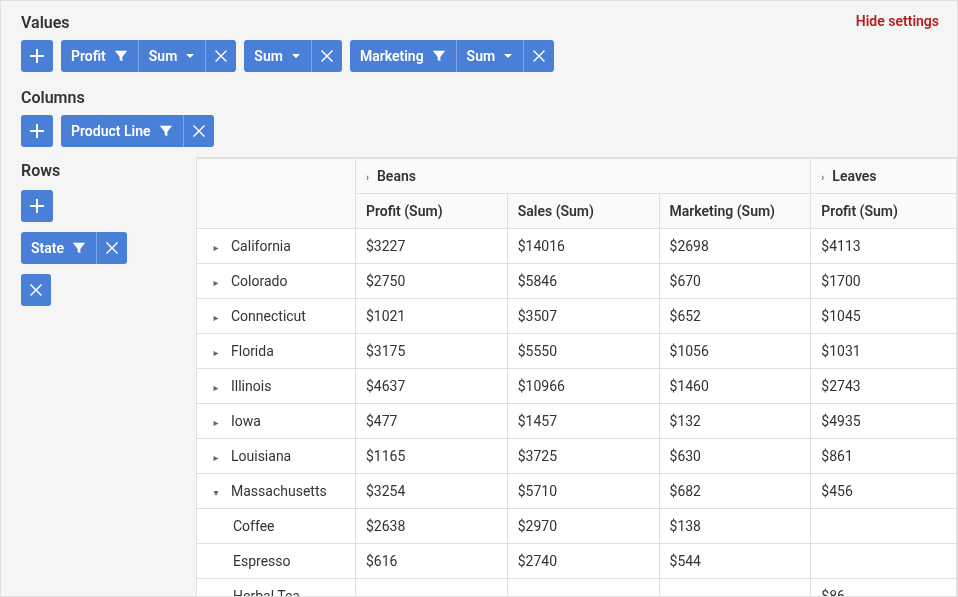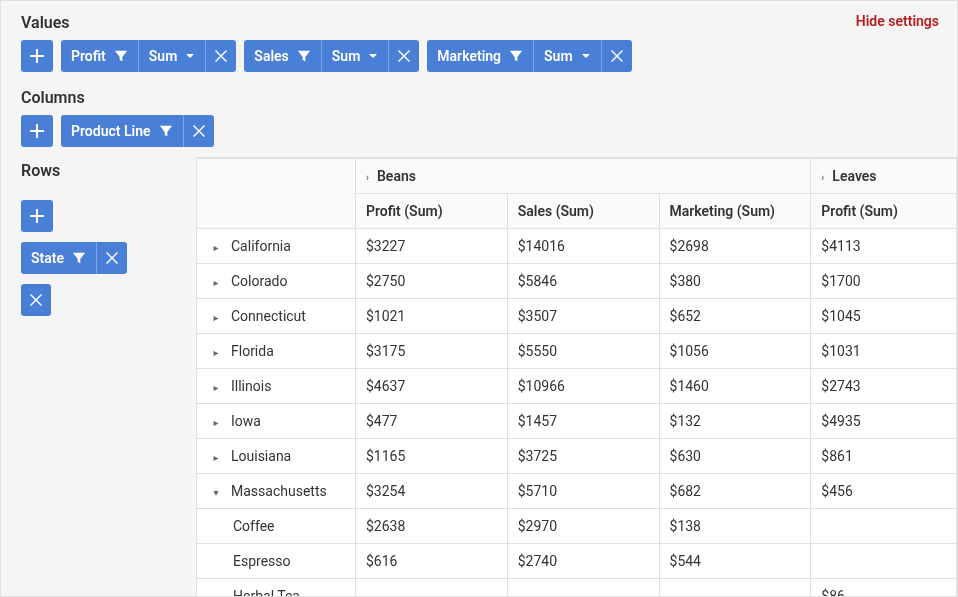--- a/index.html
+++ b/index.html
@@ -80,21 +80,21 @@
   display: flex;
   padding-left: 20px;
   margin-top: 4px;
 }
 .rows-panel {
   width: 175px;
   flex-shrink: 0;
   padding-right: 10px;
   padding-top: 6px;
 }
-.rows-panel .section-label { margin-bottom: 20px; }
+.rows-panel .section-label { margin-bottom: 10px; }
 .rows-panel .chip-row { flex-direction: column; align-items: flex-start; gap: 10px; }
 .rows-panel .add-btn { }
 .row-chip-group { display: inline-flex; }
 
 .table-wrap {
   flex: 1;
   overflow: hidden;
   border-top: 1px solid #e0e0e0;
   margin-top: 2px;
 }
@@ -168,26 +168,20 @@
               <svg class="chevron-icon" viewBox="0 0 10 10">
                 <path d="M1 3l4 4 4-4z"></path>
               </svg>
             </div>
             <div class="chip" style="padding:0 9px;">
               <svg class="close-icon" viewBox="0 0 12 12">
                 <path d="M1 0L6 5 11 0l1 1-5 5 5 5-1 1-5-5-5 5-1-1 5-5L0 1z"></path>
               </svg>
             </div>
           </div><div class="chip-group">
-            <div class="chip">
-              <span>Sales</span>
-              <svg class="filter-icon" viewBox="0 0 16 16">
-                <path d="M1 2h14l-5.5 7v5l-3-1.5V9z"></path>
-              </svg>
-            </div>
             <div class="chip">
               <span>Sum</span>
               <svg class="chevron-icon" viewBox="0 0 10 10">
                 <path d="M1 3l4 4 4-4z"></path>
               </svg>
             </div>
             <div class="chip" style="padding:0 9px;">
               <svg class="close-icon" viewBox="0 0 12 12">
                 <path d="M1 0L6 5 11 0l1 1-5 5 5 5-1 1-5-5-5 5-1-1 5-5L0 1z"></path>
               </svg>
@@ -296,21 +290,21 @@
               <td class="row-cell"><span class="row-toggle">▸</span><span>California</span></td>
               <td>$3227</td>
               <td>$14016</td>
               <td>$2698</td>
               <td>$4113</td>
             </tr>
             <tr>
               <td class="row-cell"><span class="row-toggle">▸</span><span>Colorado</span></td>
               <td>$2750</td>
               <td>$5846</td>
-              <td>$380</td>
+              <td>$670</td>
               <td>$1700</td>
             </tr>
             <tr>
               <td class="row-cell"><span class="row-toggle">▸</span><span>Connecticut</span></td>
               <td>$1021</td>
               <td>$3507</td>
               <td>$652</td>
               <td>$1045</td>
             </tr>
             <tr>

